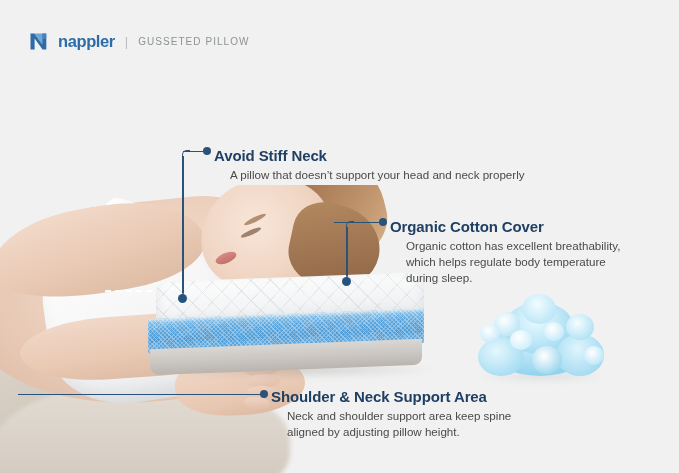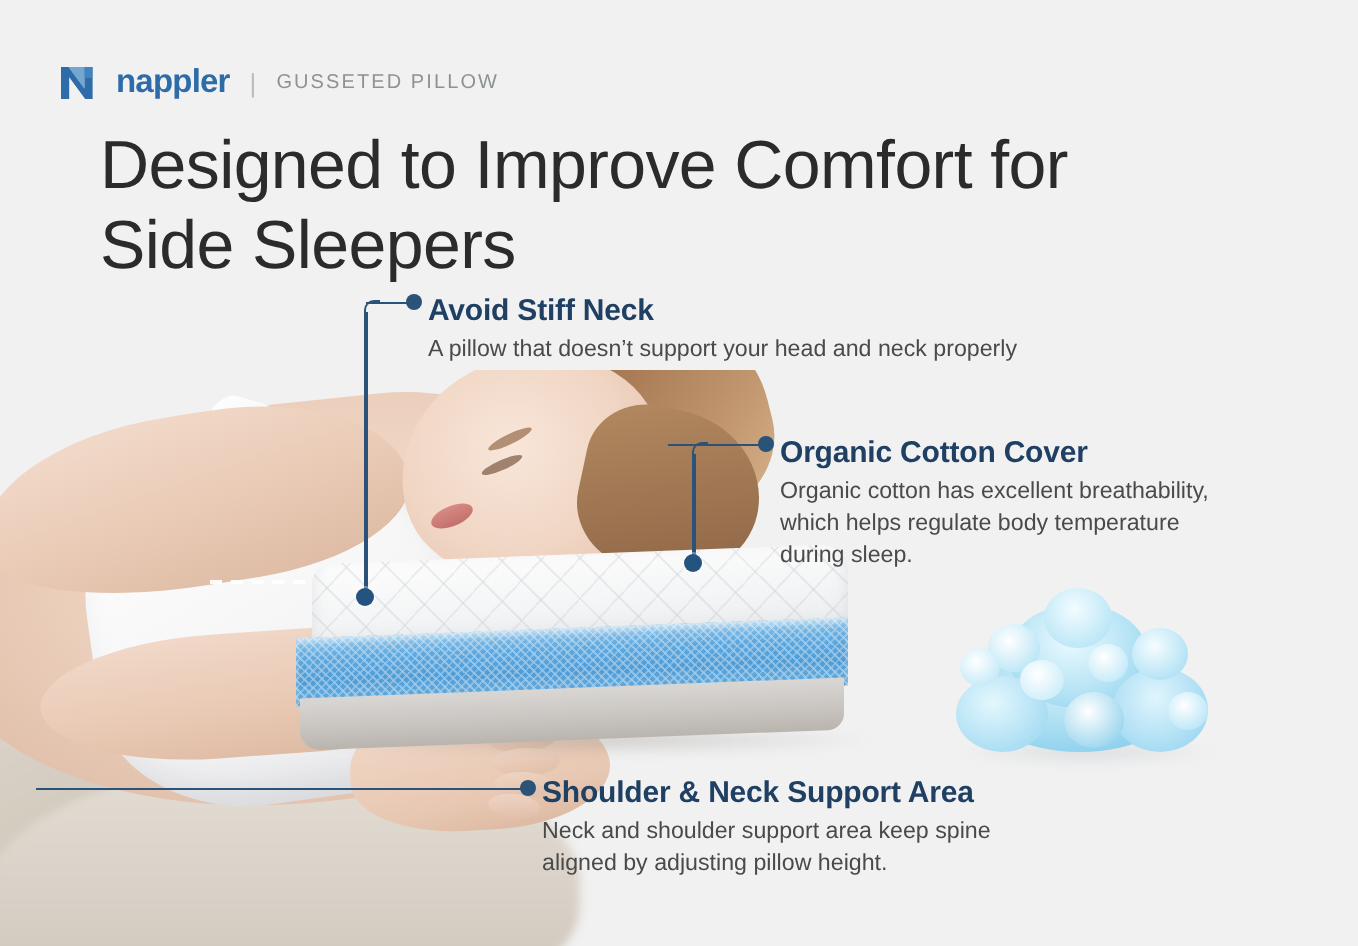--- a/index.html
+++ b/index.html
@@ -190,21 +190,21 @@
     border-top:2px dashed rgba(255,255,255,.92);
   }
 
   
   .callout { position:absolute; }
   .callout .c-title {
     font-size:15px; font-weight:bold; color:#1f3f63; line-height:1.2;
     letter-spacing:-0.1px; white-space:nowrap;
   }
   .callout .c-body {
-    font-size:11.6px; color:#4a4a4a; line-height:1.36; margin-top:2px;
+    font-size:11.6px; color:#4a4a4a; line-height:1.36; margin-top:2px;margin-left:16px;
   }
   .c-dot {
     position:absolute; width:8px; height:8px; border-radius:50%;
     background:#2b5278;
   }
   .c-line { position:absolute; background:#2b5278; }
   .c-elbow {
     position:absolute; border-color:#2b5278; border-style:solid; border-width:0;
   }
 
@@ -227,24 +227,20 @@
       <svg width="21" height="21" viewBox="0 0 21 21">
         <path d="M2.5 18.5 L2.5 2.5 L6.3 2.5 L14.2 13.2 L14.2 2.5 L18.3 2.5 L18.3 18.5 L14.6 18.5 L6.6 7.6 L6.6 18.5 Z" fill="#2d6ca8"></path>
         <path d="M2.5 2.5 L6.3 2.5 L14.2 13.2 L14.2 8.0 L18.3 8.0 L18.3 2.5 Z" fill="#4b8cc4" opacity="0.75"></path>
       </svg>
     </span>
     <span class="logo-word">nappler</span>
     <span class="brand-sep">|</span>
     <span class="brand-sub">GUSSETED PILLOW</span>
   </div>
 
-  <h1 class="headline">
-    <span>Designed to Improve Comfort for</span><br>
-    <span>Side Sleepers</span>
-  </h1>
 
   <div class="photo">
     <div class="bedsheet2"></div>
     <div class="bedsheet"></div>
     <div class="torso"></div>
     <div class="chest"></div>
     <div class="tanktop"></div>
     <div class="strap"></div>
     <div class="arm-upper"></div>
     <div class="hair"></div>

